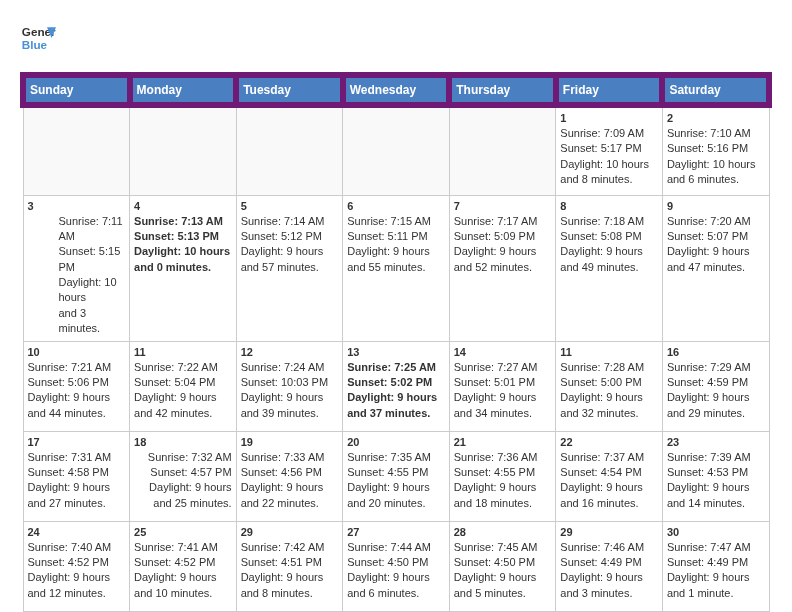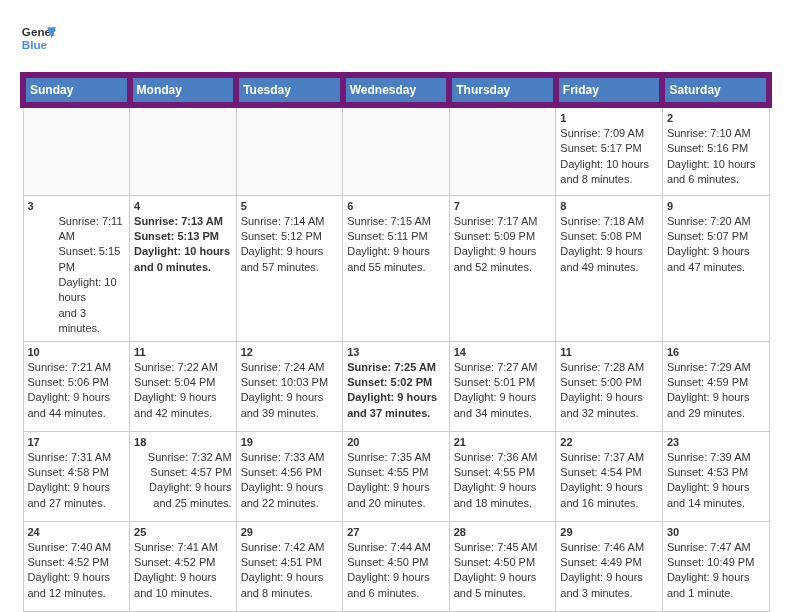--- a/index.html
+++ b/index.html
@@ -317,19 +317,19 @@
         <td>
           <div class="day-num">29</div>
           <div class="day-info" style="white-space: pre-line;">Sunrise: 7:46 AM
 Sunset: 4:49 PM
 Daylight: 9 hours
 and 3 minutes.</div>
         </td>
         <td>
           <div class="day-num">30</div>
           <div class="day-info" style="white-space: pre-line;">Sunrise: 7:47 AM
-Sunset: 10:49 PM
+Sunset: 4:49 PM
 Daylight: 9 hours
 and 1 minute.</div>
         </td>
       </tr>
     </tbody>
 </table>
 
 </body></html>

